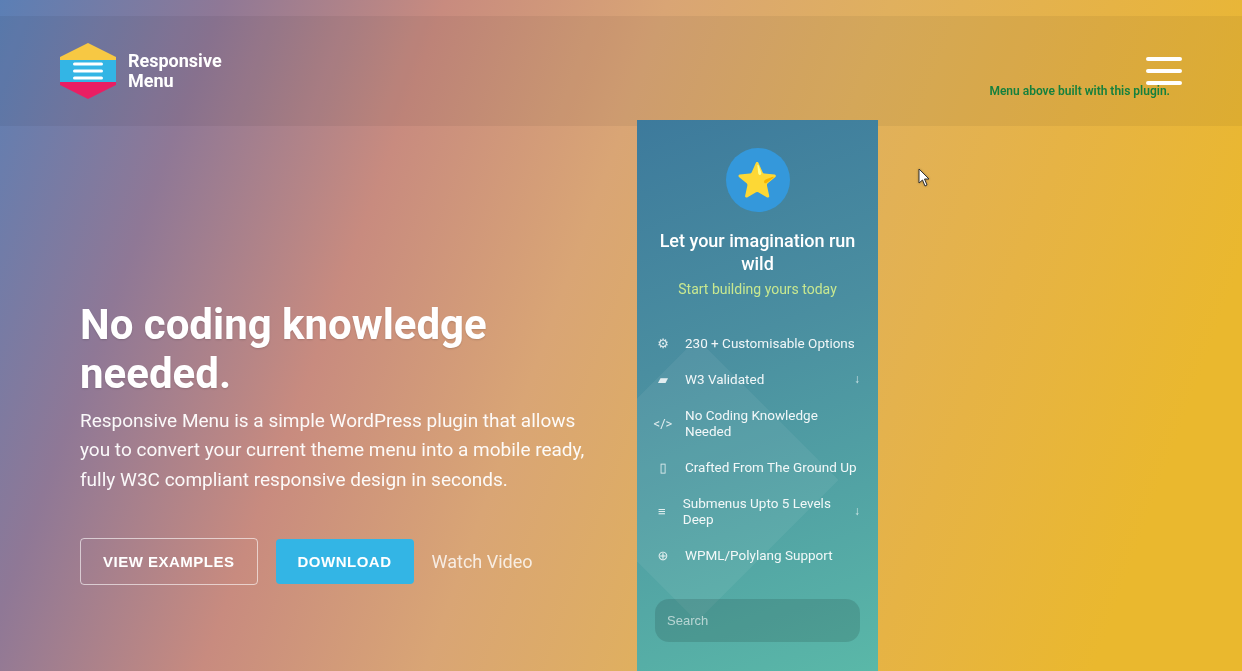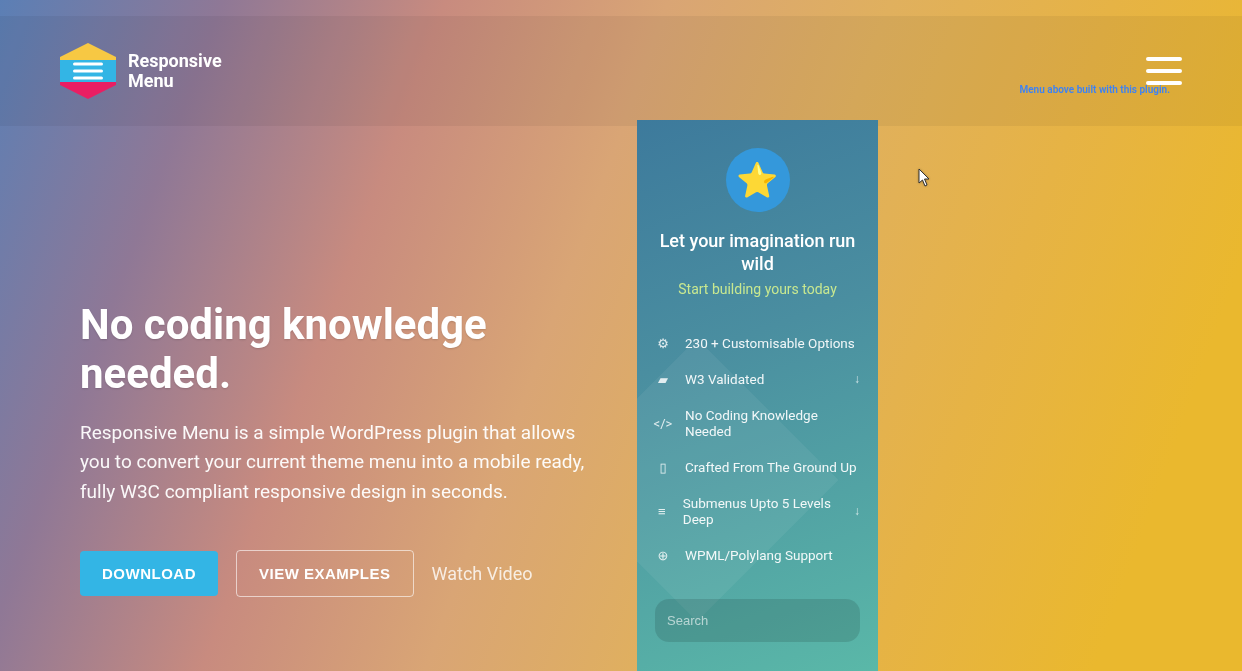--- a/index.html
+++ b/index.html
@@ -60,35 +60,35 @@
 .hamburger span {
   display: block;
   height: 4px;
   background: #fff;
   border-radius: 2px;
 }
 .tagline {
   position: absolute;
   top: 84px;
   right: 72px;
-  color: #3b82f6;
+  color: #15803d;
   font-weight: 600;
-  font-size: 10px;
+  font-size: 12px;
 }
 .hero {
   position: absolute;
   left: 80px;
   top: 300px;
   max-width: 520px;
   color: #fff;
 }
 .hero h1 {
   font-size: 42px;
   font-weight: 700;
-  margin-bottom: 20px;
+  margin-bottom: 8px;
   text-shadow: 0 1px 2px rgba(0,0,0,0.15);
 }
 .hero p {
   font-size: 19px;
   line-height: 1.55;
   margin-bottom: 44px;
   color: rgba(255,255,255,0.95);
 }
 .hero-buttons { display: flex; align-items: center; gap: 18px; }
 .btn {
@@ -252,22 +252,22 @@
       <span></span>
   </div>
 </div>
 
 <div class="tagline">Menu above built with this plugin.</div>
 
 <div class="hero">
   <h1>No coding knowledge needed.</h1>
   <p>Responsive Menu is a simple WordPress plugin that allows you to convert your current theme menu into a mobile ready, fully W3C compliant responsive design in seconds.</p>
   <div class="hero-buttons">
+    <button class="btn btn-outline">VIEW EXAMPLES</button>
     <button class="btn btn-primary">DOWNLOAD</button>
-    <button class="btn btn-outline">VIEW EXAMPLES</button>
     <span class="watch-link">Watch Video</span>
   </div>
 </div>
 
 <div class="phone-bg">
   <h2>
     <span>ss</span><br>
     <span>e</span>
   </h2>
   <div class="phone-bg-sub"> plugin</div>

